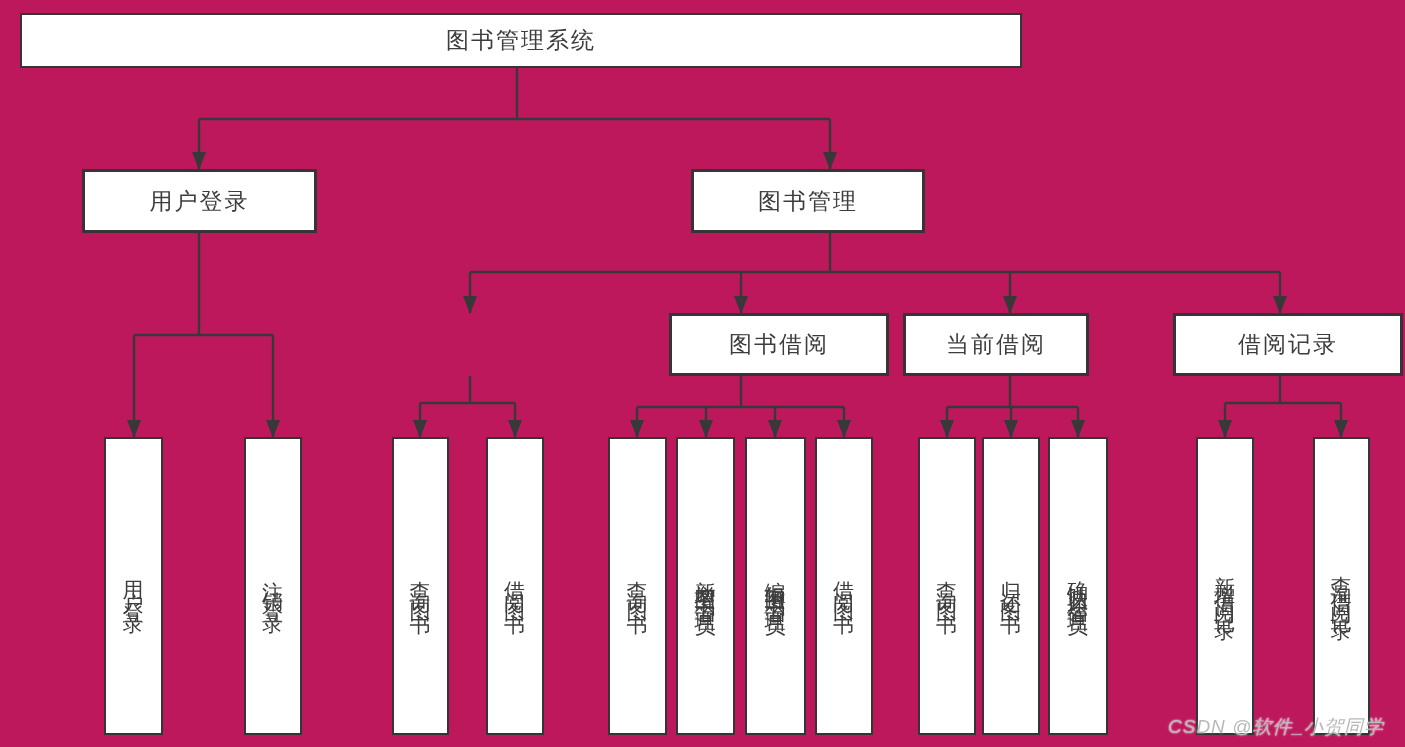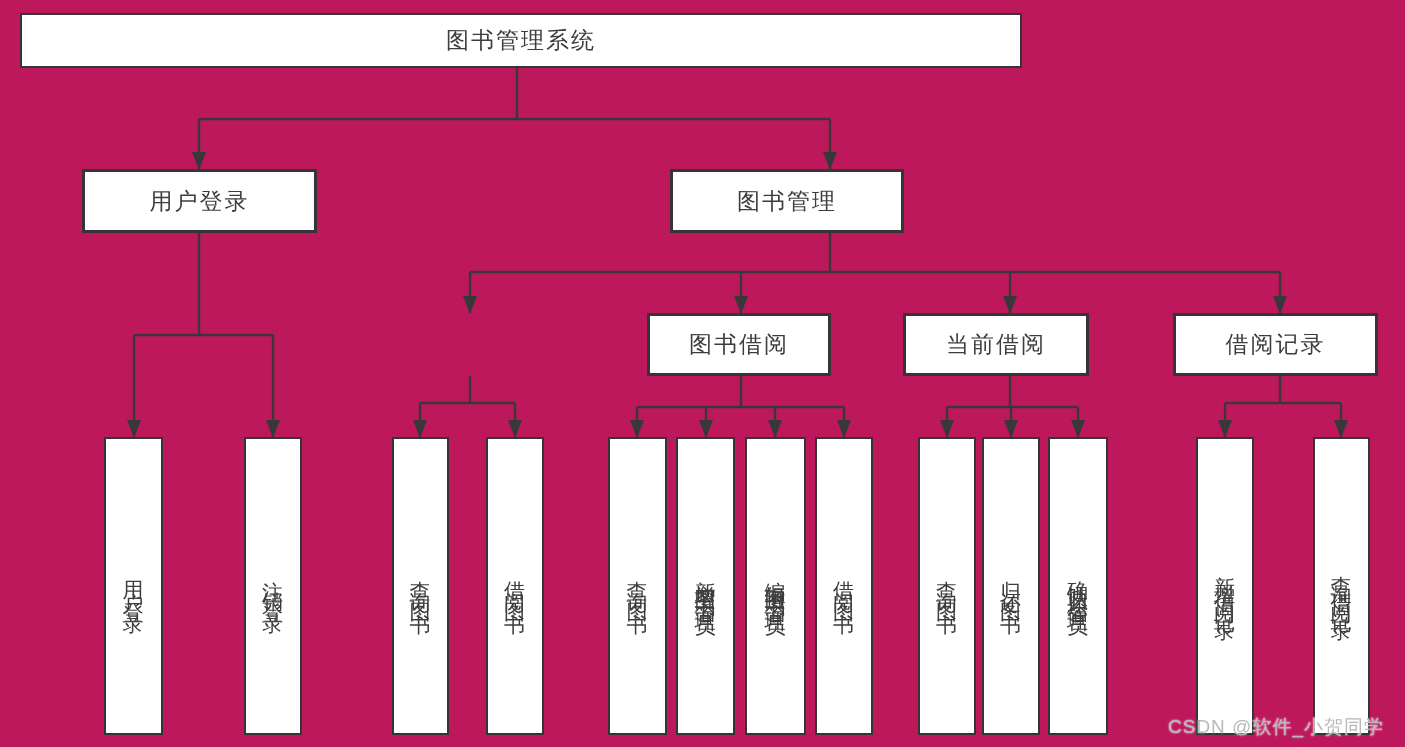--- a/index.html
+++ b/index.html
@@ -60,20 +60,21 @@
   .watermark {
     position: absolute;
     left: 1168px;
     top: 714px;
     font-size: 19px;
     color: #b9b9b9;
     letter-spacing: 1px;
     white-space: nowrap;
     z-index: 5;
     text-shadow: 0 0 2px #ffffff;
+    font-style: italic;
   }
 </style>
 </head>
 <body>
 
 <div class="stage">
 
   <svg class="wires" width="1405" height="747" viewBox="0 0 1405 747">
     <defs>
       <marker id="arw" markerUnits="userSpaceOnUse" markerWidth="18" markerHeight="14" viewBox="0 0 18 14" refX="17" refY="7" orient="auto">
@@ -122,31 +123,31 @@
     <path class="wire" d="M1341 403 V437" marker-end="url(#arw)"></path>
   </svg>
 
   <div class="box h" style="left:20px;top:13px;width:1002px;height:55px">
     <span>图书管理系统</span>
   </div>
 
   <div class="box h strong" style="left:82px;top:169px;width:235px;height:64px">
     <span>用户登录</span>
   </div>
-  <div class="box h strong" style="left:670px;top:169px;width:234px;height:64px">
+  <div class="box h strong" style="left:691px;top:169px;width:234px;height:64px">
     <span>图书管理</span>
   </div>
 
-  <div class="box h strong" style="left:647px;top:313px;width:184px;height:63px">
+  <div class="box h strong" style="left:669px;top:313px;width:220px;height:63px">
     <span>图书借阅</span>
   </div>
   <div class="box h strong" style="left:903px;top:313px;width:186px;height:63px">
     <span>当前借阅</span>
   </div>
-  <div class="box h strong" style="left:1173px;top:313px;width:205px;height:63px">
+  <div class="box h strong" style="left:1173px;top:313px;width:230px;height:63px">
     <span>借阅记录</span>
   </div>
 
   <div class="box v" style="left:104px;top:437px;width:59px;height:298px">
     <span>用户登录</span>
   </div>
   <div class="box v" style="left:244px;top:437px;width:58px;height:298px">
     <span>注销登录</span>
   </div>
 

